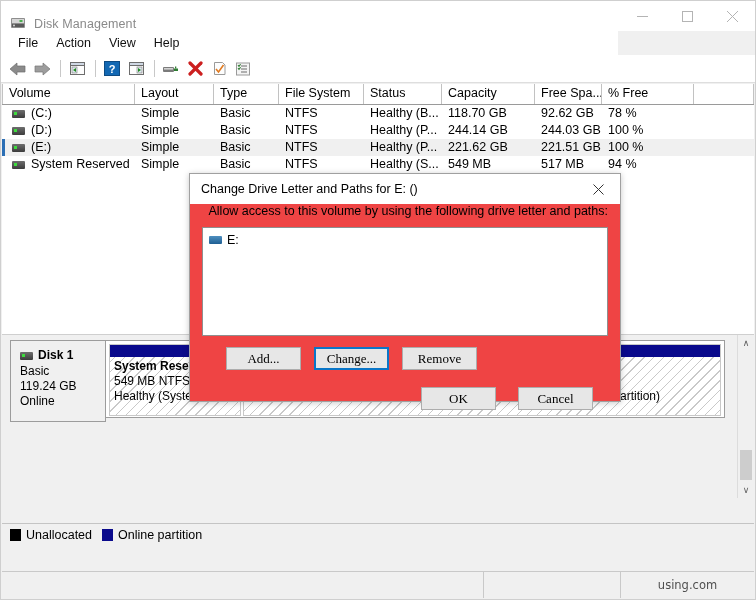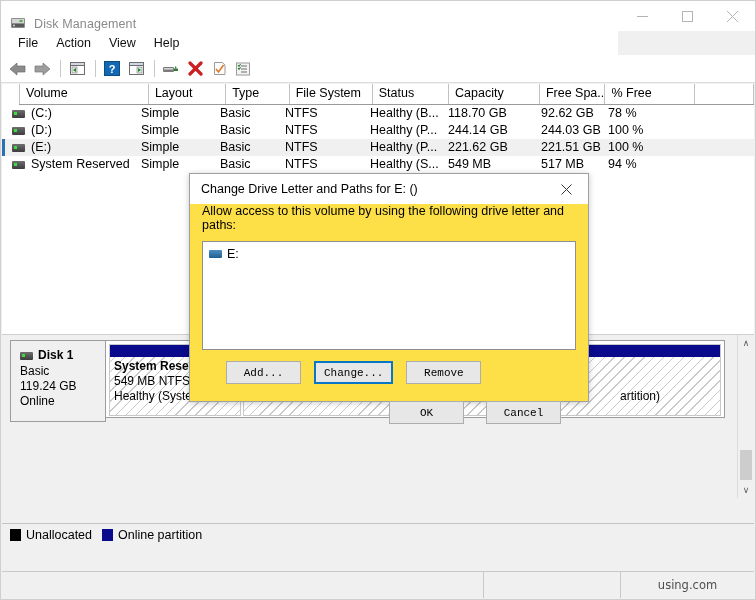--- a/index.html
+++ b/index.html
@@ -107,21 +107,20 @@
     left: 1px; top: 83px;
     width: 752px; height: 250px;
     background: #ffffff;
     box-sizing: border-box;
   }
   .list-header {
     display: flex;
     height: 20px;
     background: #ffffff;
     border-bottom: 1px solid #9a9a9a;
-    margin-left: 17px;
   }
   .hcell {
     box-sizing: border-box;
     border-right: 1px solid #c2c2c2;
     padding: 2px 0 0 6px;
     font-size: 12.5px;
     color: #000;
     overflow: hidden;
     white-space: nowrap;
     background: #ffffff;
@@ -289,25 +288,26 @@
   .watermark {
     font-family: "DejaVu Sans", sans-serif;
     font-size: 11.5px;
     color: #4f4f4f;
   }
 
   
   .dialog {
     position: absolute;
     left: 188px; top: 172px;
-    width: 400px; height: 229px;
-    background: #fde047;
+    width: 432px; height: 229px;
+    background: #ef4444;
     border: 1px solid #a0a0a0;
     box-sizing: border-box;
     box-shadow: 0 1px 6px rgba(0,0,0,.22);
+    text-align: right;
   }
   .dlg-title {
     height: 30px;
     background: #ffffff;
     display: flex;
     align-items: center;
     padding-left: 11px;
     box-sizing: border-box;
     position: relative;
   }
@@ -340,22 +340,22 @@
     background: linear-gradient(#4f8fbf, #1e5f93);
     border-radius: 1px;
     flex: none;
   }
   .dlg-btnrow {
     display: flex;
     margin-top: 11px;
     padding-left: 24px;
   }
   .btn {
-    font-family: Liberation Mono, monospace;
-    font-size: 11px;
+    font-family: Liberation Serif, serif;
+    font-size: 13px;
     background: #e7e7e7;
     border: 1px solid #adadad;
     box-sizing: border-box;
     height: 23px;
     min-width: 75px;
     padding: 0 8px;
     color: #000;
     display: flex;
     align-items: center;
     justify-content: center;

